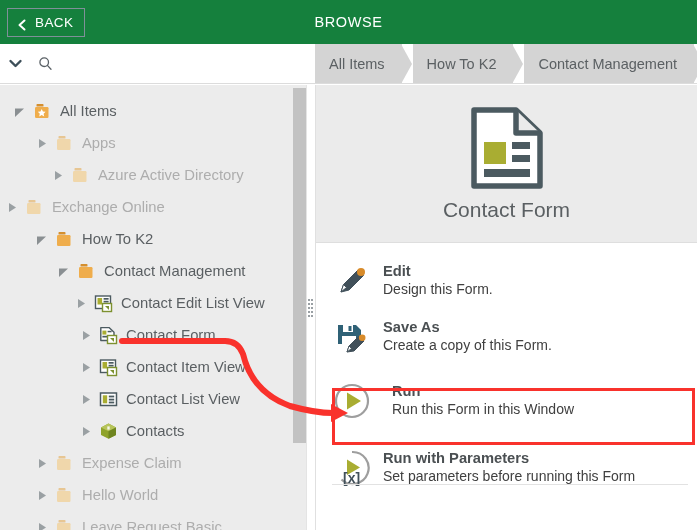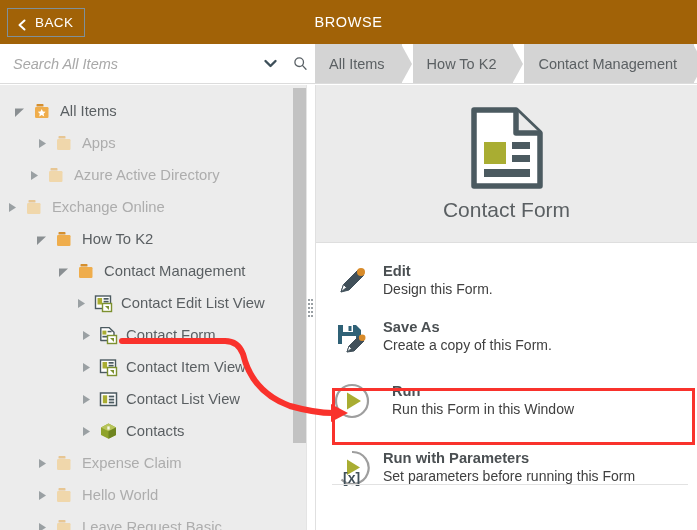--- a/index.html
+++ b/index.html
@@ -7,21 +7,21 @@
     width: 697px; height: 530px;
     font-family: "Liberation Sans", sans-serif;
     background: #ffffff;
     overflow: hidden;
   }
   .app { position: relative; width: 697px; height: 530px; }
 
   
   .topbar {
     position: absolute; left: 0; top: 0; width: 697px; height: 60px;
-    background: #a16207;
+    background: #15803d;
   }
   .back-btn {
     position: absolute; left: 7px; top: 8px;
     height: 29px; padding: 0 11px 0 8px;
     border: 1px solid #7f9099;
     display: flex; align-items: center; gap: 7px;
     cursor: pointer;
   }
   .back-chevron { display: block; width: 12px; height: 12px; }
   .back-label {
@@ -162,21 +162,20 @@
         <svg width="12" height="12" viewBox="0 0 12 12">
           <polyline points="8.5,1.5 3.5,6 8.5,10.5" fill="none" stroke="#ffffff" stroke-width="2" stroke-linecap="round" stroke-linejoin="round"></polyline>
         </svg>
       </span>
       <span class="back-label">BACK</span>
     </div>
     <div class="browse-label">BROWSE</div>
   </div>
 
   <div class="searchbar">
-    <input class="search-input" type="text" placeholder="Search All Items" style="">
     <span class="sb-icon">
       <svg width="17" height="17" viewBox="0 0 17 17">
         <polyline points="3.5,6 8.5,11 13.5,6" fill="none" stroke="#3d4f59" stroke-width="2.4" stroke-linecap="round" stroke-linejoin="round"></polyline>
       </svg>
     </span>
     <span class="sb-icon">
       <svg width="17" height="17" viewBox="0 0 17 17">
         <circle cx="7.2" cy="7.2" r="4.3" fill="none" stroke="#5a6166" stroke-width="1.3"></circle>
         <line x1="10.4" y1="10.4" x2="14" y2="14.3" stroke="#5a6166" stroke-width="1.3" stroke-linecap="round"></line>
       </svg>
@@ -220,21 +219,21 @@
             </svg>
           </span>
           <span class="node-icon">
             <svg width="18" height="18" viewBox="0 0 18 18">
               <rect x="3.5" y="2" width="7" height="2.6" rx="0.7" fill="#e7c693"></rect>
               <rect x="2" y="5" width="13.5" height="11" rx="1.2" fill="#f0d7ab"></rect>
             </svg>
           </span>
           <span class="node-label">Apps</span>
         </div>
-        <div class="row disabled" style="padding-left: 22px;">
+        <div class="row disabled" style="padding-left: 46px;">
           <span class="twisty">
             <svg width="13" height="13" viewBox="0 0 13 13">
               <polygon points="4,2 11,6.5 4,11" fill="#9aa0a3"></polygon>
             </svg>
           </span>
           <span class="node-icon">
             <svg width="18" height="18" viewBox="0 0 18 18">
               <rect x="3.5" y="2" width="7" height="2.6" rx="0.7" fill="#e7c693"></rect>
               <rect x="2" y="5" width="13.5" height="11" rx="1.2" fill="#f0d7ab"></rect>
             </svg>

